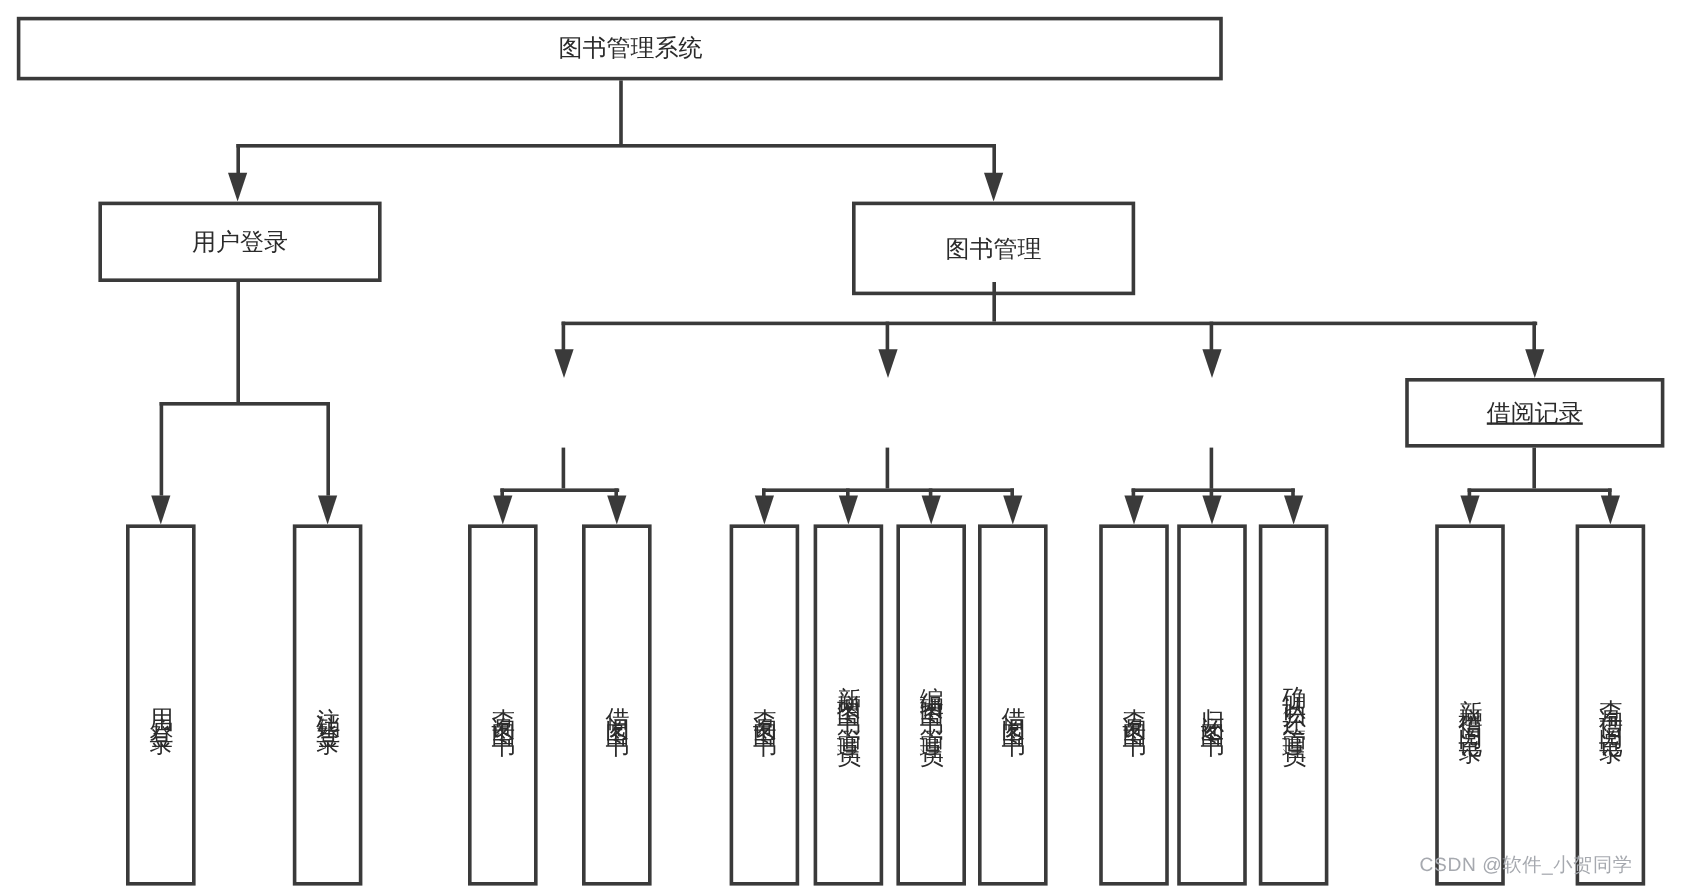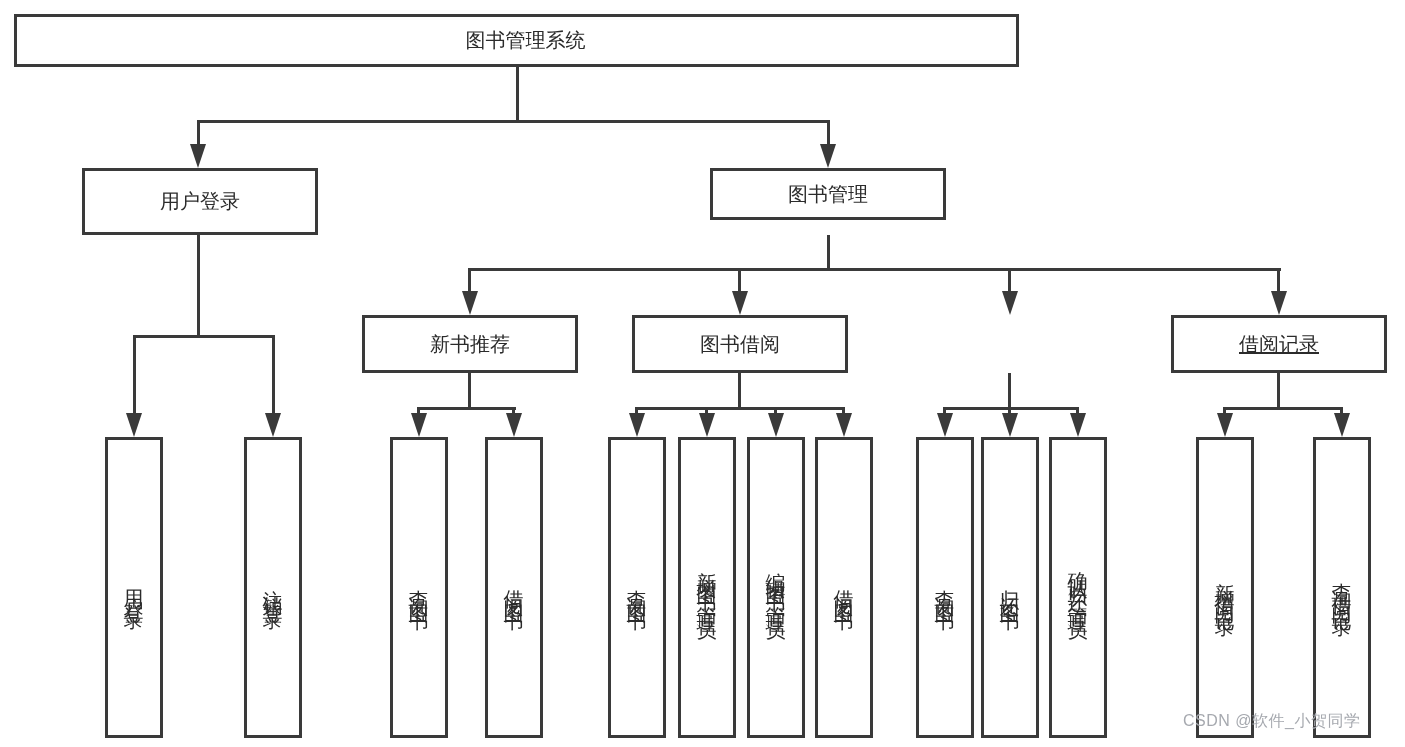--- a/index.html
+++ b/index.html
@@ -47,21 +47,21 @@
   <div class="vline" style="left:516px;top:67px;height:53px;"></div>
   <div class="hline" style="left:197px;top:120px;width:633px;"></div>
   <div class="vline" style="left:197px;top:120px;height:26px;"></div>
   <div class="arr" style="left:190px;top:144px;"></div>
   <div class="vline" style="left:827px;top:120px;height:26px;"></div>
   <div class="arr" style="left:820px;top:144px;"></div>
 
   <div class="node" style="left:82px;top:168px;width:236px;height:67px;">
     <span>用户登录</span>
   </div>
-  <div class="node" style="left:710px;top:168px;width:236px;height:52px;">
+  <div class="node" style="left:710px;top:168px;width:236px;height:78px;">
     <span>图书管理</span>
   </div>
 
   <div class="vline" style="left:197px;top:235px;height:100px;"></div>
   <div class="hline" style="left:133px;top:335px;width:142px;"></div>
   <div class="vline" style="left:133px;top:335px;height:78px;"></div>
   <div class="arr" style="left:126px;top:413px;"></div>
   <div class="vline" style="left:272px;top:335px;height:78px;"></div>
   <div class="arr" style="left:265px;top:413px;"></div>
 
@@ -69,26 +69,20 @@
   <div class="hline" style="left:468px;top:268px;width:813px;"></div>
   <div class="vline" style="left:468px;top:268px;height:24px;"></div>
   <div class="arr" style="left:462px;top:291px;"></div>
   <div class="vline" style="left:738px;top:268px;height:24px;"></div>
   <div class="arr" style="left:732px;top:291px;"></div>
   <div class="vline" style="left:1008px;top:268px;height:24px;"></div>
   <div class="arr" style="left:1002px;top:291px;"></div>
   <div class="vline" style="left:1277px;top:268px;height:24px;"></div>
   <div class="arr" style="left:1271px;top:291px;"></div>
 
-  <div class="node" style="left:362px;top:315px;width:216px;height:58px;">
-    <span>新书推荐</span>
-  </div>
-  <div class="node" style="left:632px;top:315px;width:216px;height:58px;">
-    <span>图书借阅</span>
-  </div>
   <div class="node" style="left:1171px;top:315px;width:216px;height:58px;text-decoration:underline;">
     <span>借阅记录</span>
   </div>
 
   <div class="vline" style="left:468px;top:373px;height:34px;"></div>
   <div class="hline" style="left:417px;top:407px;width:99px;"></div>
   <div class="vline" style="left:417px;top:407px;height:8px;"></div>
   <div class="arr" style="left:411px;top:413px;"></div>
   <div class="vline" style="left:512px;top:407px;height:8px;"></div>
   <div class="arr" style="left:506px;top:413px;"></div>

